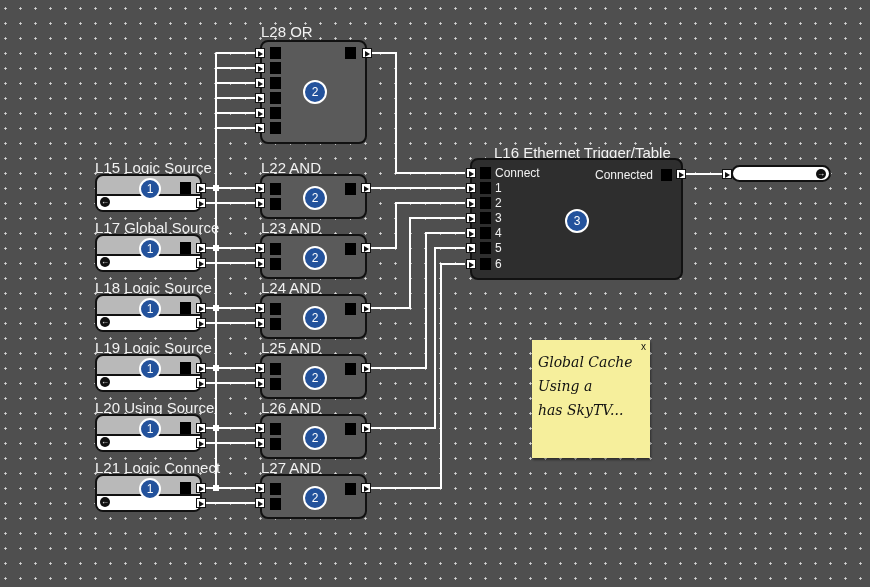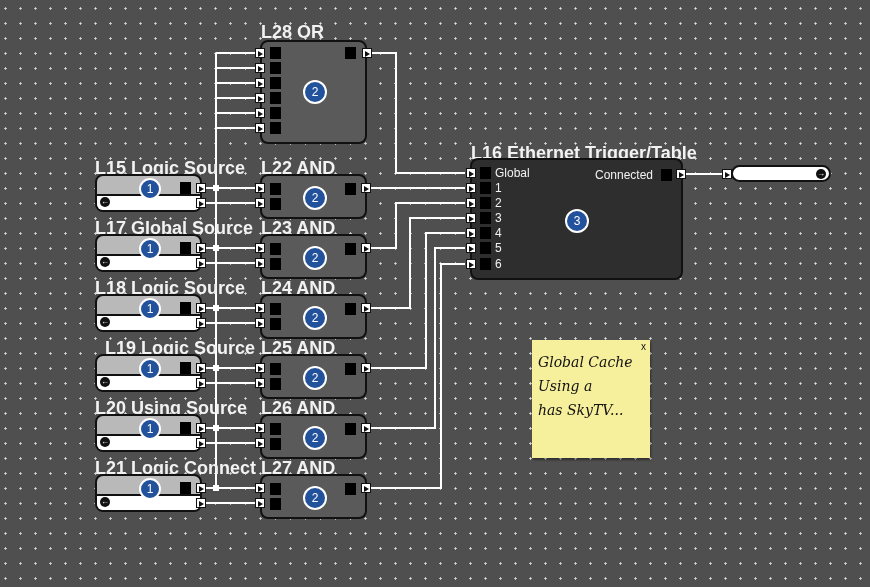--- a/index.html
+++ b/index.html
@@ -1,21 +1,21 @@
 <!DOCTYPE html>
 <html><head>
 <meta charset="utf-8">
 <style>
   html,body{margin:0;padding:0;}
   body{width:870px;height:587px;overflow:hidden;background:#4f4f4f;font-family:"Liberation Sans",sans-serif;}
   #canvas{position:relative;width:870px;height:587px;
     background-color:#4f4f4f;
     background-image:radial-gradient(circle,#d8d8d8 0.9px,transparent 1.4px);
     background-size:15px 15px;background-position:-2px 1px;}
-  .lbl{position:absolute;color:#f2f2f2;font-size:18px;white-space:nowrap;line-height:12px;font-weight:bold;}
+  .lbl{position:absolute;color:#f2f2f2;font-size:15px;white-space:nowrap;line-height:12px;}
   .block{position:absolute;border:2px solid #111;border-radius:8px;box-sizing:border-box;}
   .gray{background:#5a5a5a;}
   .dark{background:#2e2e2e;}
   .badge{position:absolute;width:20px;height:20px;border-radius:50%;background:#23529c;border:2px solid #fff;color:#fff;font-size:12px;text-align:center;line-height:20px;box-sizing:content-box;}
   .sq{position:absolute;width:11px;height:12px;background:#000;}
   .pin{position:absolute;width:10px;height:10px;background:#fff;border:1px solid #111;box-sizing:border-box;}
   .pin::after{content:"";position:absolute;left:2px;top:1.5px;border-left:5px solid #111;border-top:3px solid transparent;border-bottom:3px solid transparent;}
   .src-bot{position:absolute;left:0;bottom:0;right:0;height:14px;background:#fff;border-radius:0 0 6px 6px;border-top:2px solid #111;}
   .back-ico{position:absolute;left:3px;top:1px;width:10px;height:10px;border-radius:50%;background:#111;color:#fff;font-size:8px;line-height:10px;text-align:center;}
   .eth-txt{position:absolute;color:#f2f2f2;font-size:12px;line-height:12px;}
@@ -139,21 +139,21 @@
       <div class="lbl" style="left:261px;top:282px;">L24  AND</div>
       <div class="block gray" style="left:260px;top:294px;width:107px;height:45px;">
      <div class="badge" style="left:41px;top:10px;">2</div>
      <div class="sq" style="left:83px;top:7px;"></div>
      <div class="sq" style="left:8px;top:7px;"></div>
      <div class="sq" style="left:8px;top:22px;"></div>
    </div>
       <div class="pin" style="left:255px;top:303px;"></div>
       <div class="pin" style="left:255px;top:318px;"></div>
       <div class="pin" style="left:361px;top:303px;"></div>
-      <div class="lbl" style="left:105px;top:342px;">L19  Logic Source</div>
+      <div class="lbl" style="left:95px;top:342px;">L19  Logic Source</div>
       <div class="block" style="left:95px;top:354px;width:107px;height:38px;background:#b9b9b9;">
      <div class="src-bot">
           <div class="back-ico">←</div>
         </div>
      <div class="badge" style="left:42px;top:2px;width:18px;height:18px;line-height:18px;">1</div>
      <div class="sq" style="left:83px;top:6px;"></div>
    </div>
       <div class="pin" style="left:196px;top:363px;"></div>
       <div class="pin" style="left:196px;top:378px;"></div>
       <div class="lbl" style="left:261px;top:342px;text-align:right;">L25  AND</div>
@@ -201,30 +201,30 @@
      <div class="badge" style="left:41px;top:10px;">2</div>
      <div class="sq" style="left:83px;top:7px;"></div>
      <div class="sq" style="left:8px;top:7px;"></div>
      <div class="sq" style="left:8px;top:22px;"></div>
    </div>
       <div class="pin" style="left:255px;top:483px;"></div>
       <div class="pin" style="left:255px;top:498px;"></div>
       <div class="pin" style="left:361px;top:483px;"></div>
     </div>
 
-  <div class="lbl" style="left:471px;top:147px;">L16  Ethernet Trigger/Table</div>
+  <div class="lbl" style="left:494px;top:147px;">L16  Ethernet Trigger/Table</div>
   <div class="block dark" style="left:470px;top:158px;width:213px;height:122px;">
     <div class="badge" style="left:93px;top:49px;">3</div>
     <div class="eth-txt" style="left:123px;top:9px;">Connected</div>
     <div class="sq" style="left:189px;top:9px;"></div>
   </div>
   <div id="ethpins">
       <div class="pin" style="left:466px;top:168px;"></div>
       <div class="sq" style="left:480px;top:167px;"></div>
-      <div class="eth-txt" style="left:495px;top:167px;">Global</div>
+      <div class="eth-txt" style="left:495px;top:167px;">Connect</div>
       <div class="pin" style="left:466px;top:183px;"></div>
       <div class="sq" style="left:480px;top:182px;"></div>
       <div class="eth-txt" style="left:495px;top:182px;">1</div>
       <div class="pin" style="left:466px;top:198px;"></div>
       <div class="sq" style="left:480px;top:197px;"></div>
       <div class="eth-txt" style="left:495px;top:197px;">2</div>
       <div class="pin" style="left:466px;top:213px;"></div>
       <div class="sq" style="left:480px;top:212px;"></div>
       <div class="eth-txt" style="left:495px;top:212px;">3</div>
       <div class="pin" style="left:466px;top:228px;"></div>

